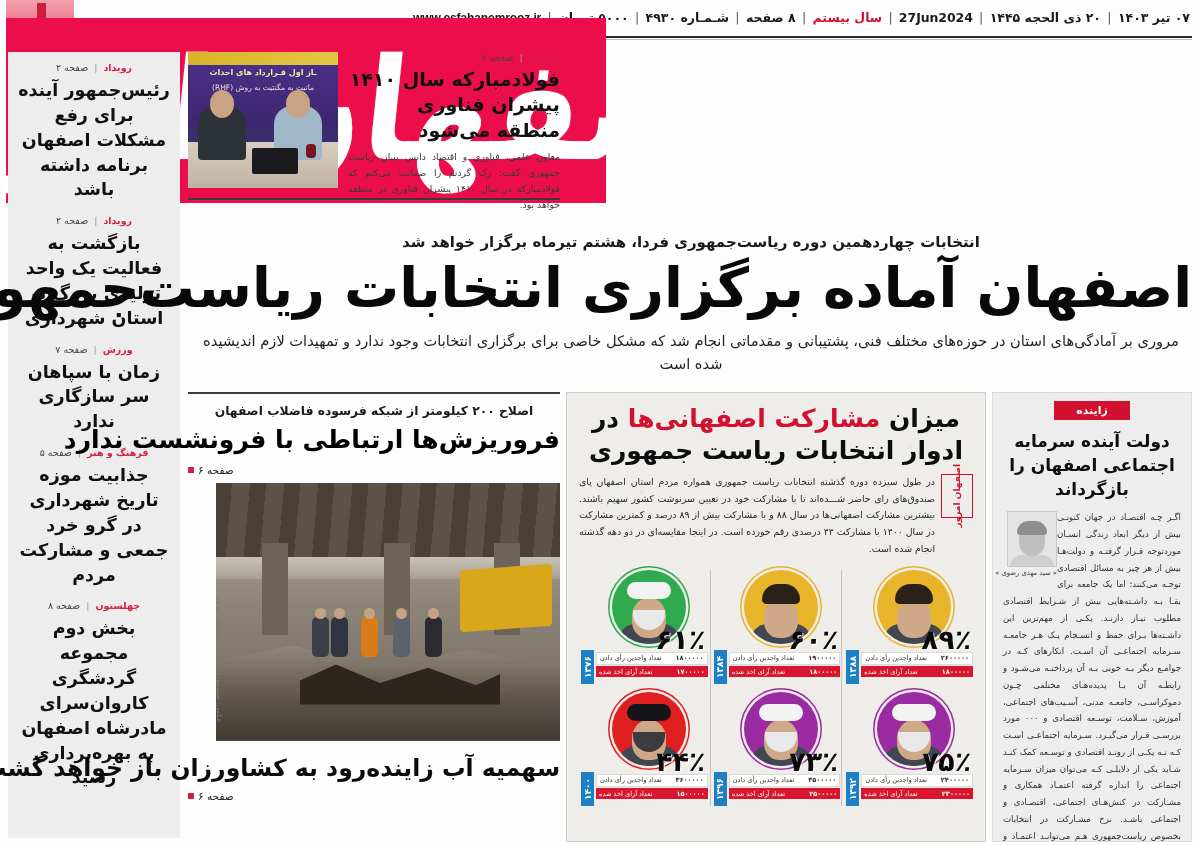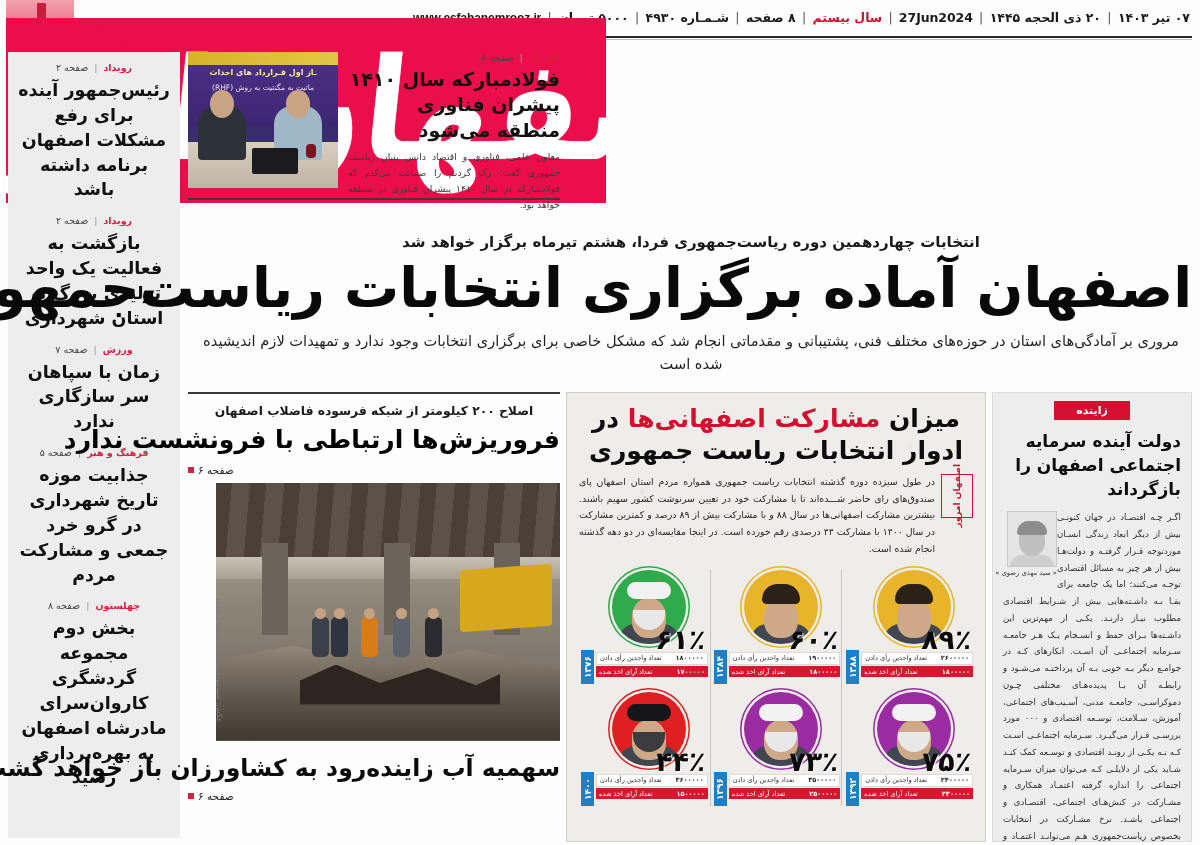--- a/index.html
+++ b/index.html
@@ -399,21 +399,21 @@
     padding: 8px 10px;
   }
   .ed-badge {
     width: 76px; height: 19px; margin: 0 auto 9px auto;
     background: #d2102f; color: #fff;
     font-size: 11px; font-weight: bold;
     display: flex; align-items: center; justify-content: center;
   }
   .ed-title {
     font-size: 17px; font-weight: bold; color: #0d0d0d;
-    line-height: 1.42; letter-spacing: -0.5px;
+    text-align: center; line-height: 1.42; letter-spacing: -0.5px;
     margin-bottom: 8px;
   }
   .ed-body { font-size: 8.6px; color: #2d2d2d; line-height: 1.95; text-align: justify; }
   .ed-avatar {
     float: left; width: 50px; margin: 2px 0 4px 4px; shape-outside: margin-box;
   }
   .ed-avatar .ph {
     width: 50px; height: 56px; background: #e4e4e4; border: 1px solid #c8c8c8;
     position: relative; overflow: hidden;
   }

